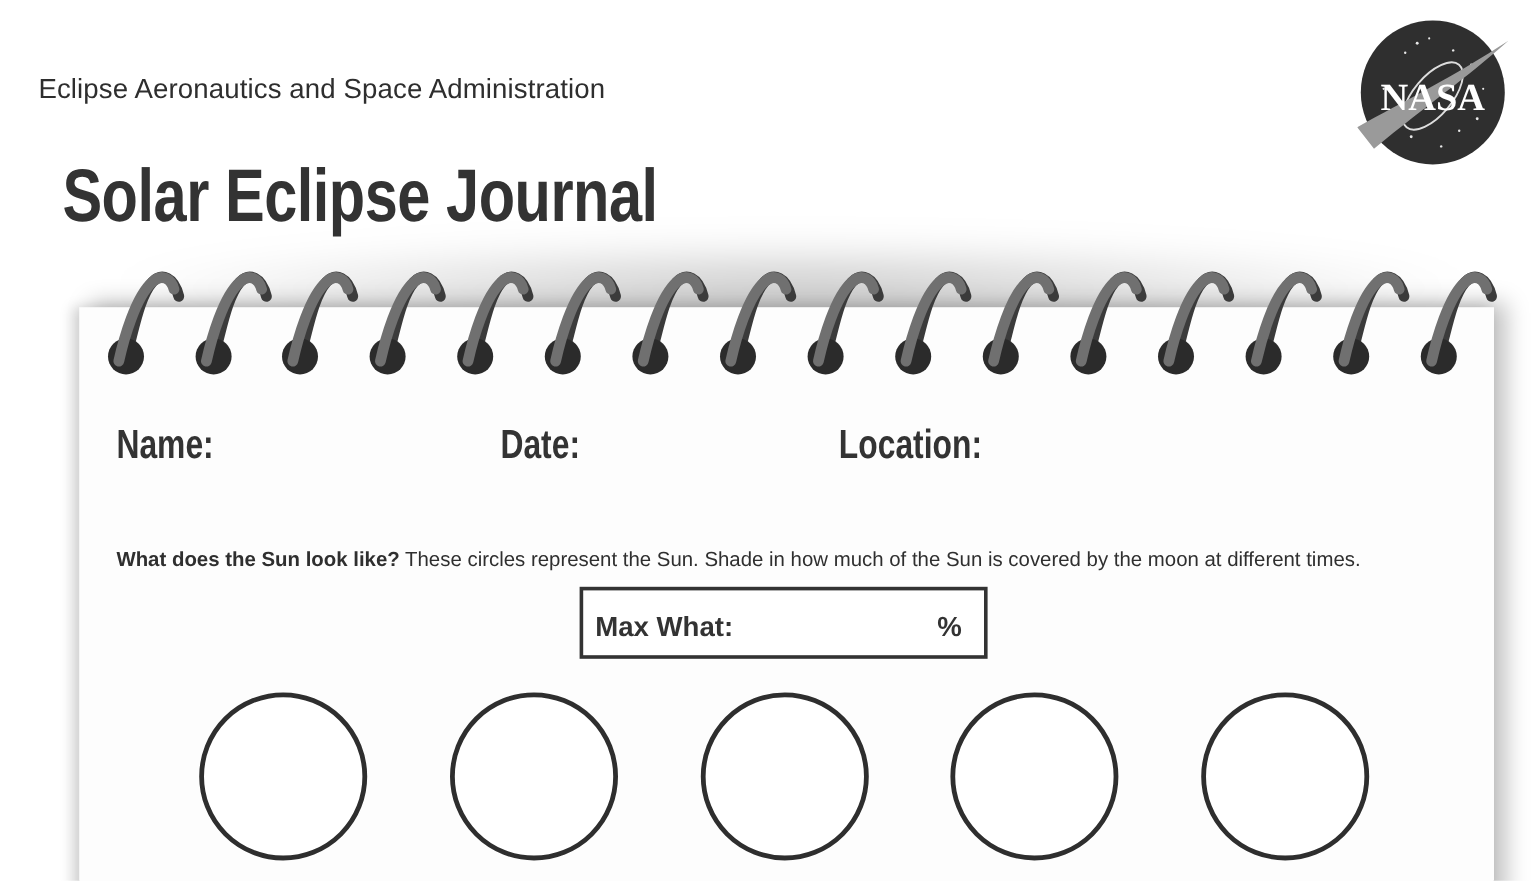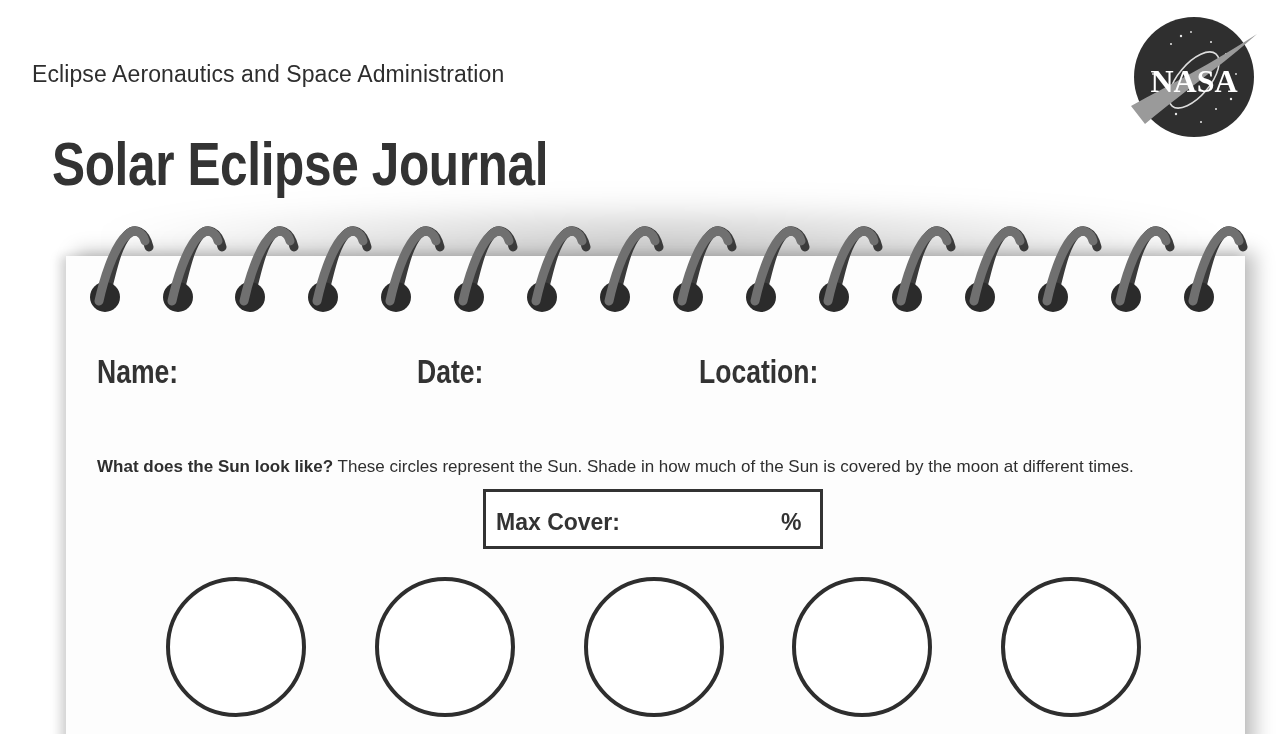--- a/index.html
+++ b/index.html
@@ -117,21 +117,21 @@
 
 <div class="field-label" style="left:97px;">Name:</div>
 <div class="field-label" style="left:417px;">Date:</div>
 <div class="field-label" style="left:699px;">Location:</div>
 
 <div class="prompt">
   <b>What does the Sun look like?</b><span> These circles represent the Sun. Shade in how much of the Sun is covered by the moon at different times.</span>
 </div>
 
 <div class="maxbox">
-  <span class="lbl">Max Cover:</span>
+  <span class="lbl">Max What:</span>
   <span class="pct">%</span>
 </div>
 
 <div class="sun" style="left:166px;"></div>
 <div class="sun" style="left:375px;"></div>
 <div class="sun" style="left:584px;"></div>
 <div class="sun" style="left:792px;"></div>
 <div class="sun" style="left:1001px;"></div>
 
 </body></html>

